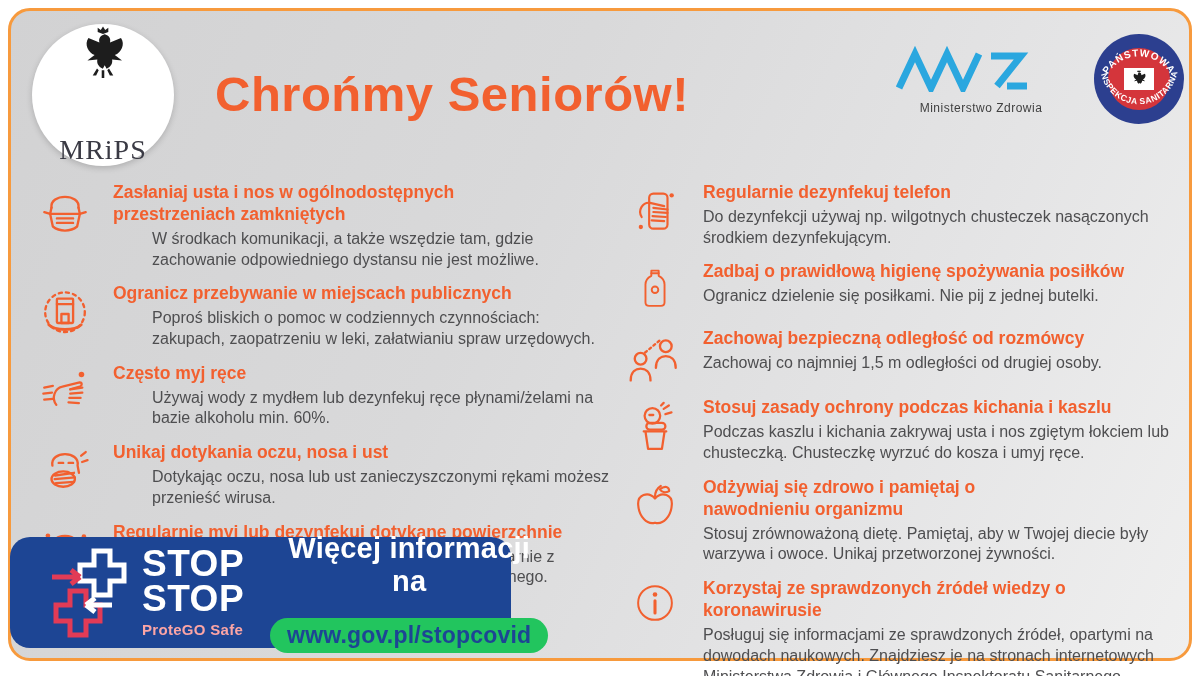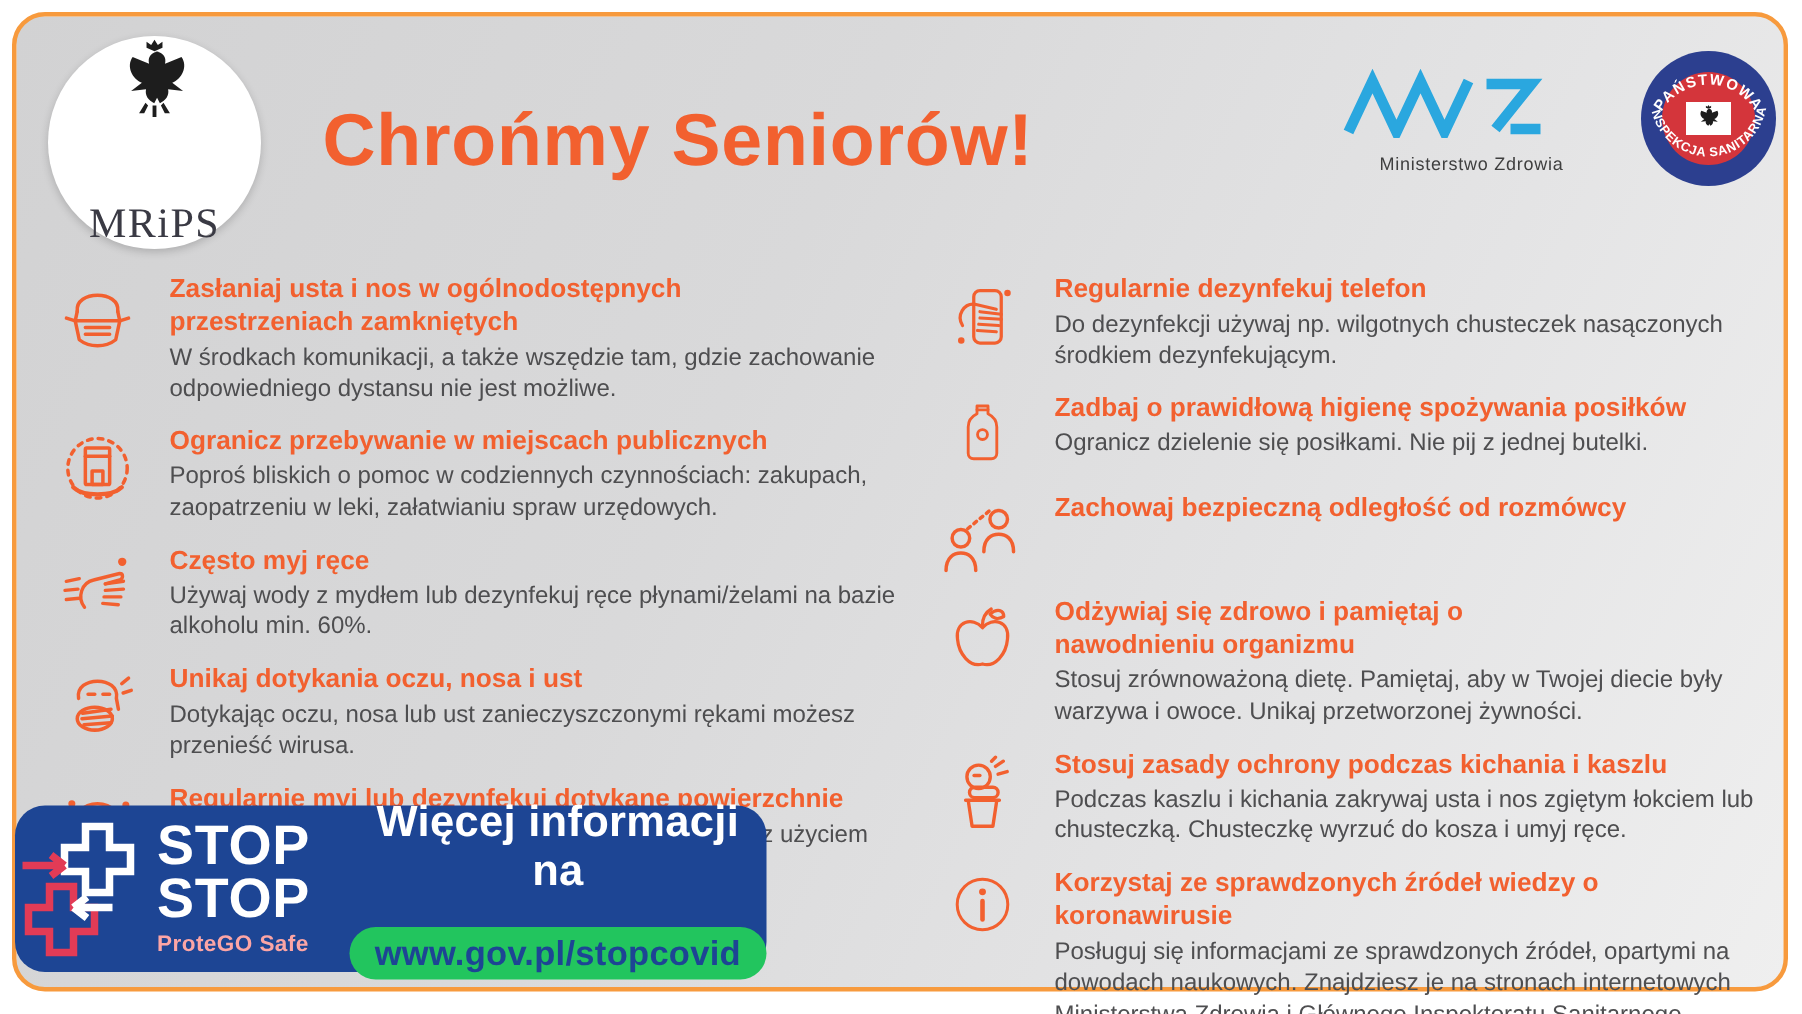--- a/index.html
+++ b/index.html
@@ -27,29 +27,29 @@
 
   
   .col { position:absolute; top:182px; }
   .col-left  { left:38px;  width:578px; }
   .col-right { left:628px; width:545px; }
   .item { display:flex; gap:21px; margin-bottom:13px; }
   .item .icn { flex:0 0 54px; display:flex; justify-content:center; align-items:flex-start; padding-top:2px; }
   .item-text { flex:1; }
   .item-title { font-size:17.5px; font-weight:bold; color:#F2602F; line-height:1.25; margin-bottom:3px; }
   .item-body  { font-size:16px; color:#4E4E50; line-height:1.3; }
-  .col-left  .item-body { max-width:505px; }
+  .col-left  .item-body { max-width:505px;margin-left:39px; }
   .col-right .item-body { max-width:478px; }
   .w420 { max-width:420px; } .w305 { max-width:305px; } .w400t { max-width:400px; } .w405 { max-width:405px; }
 
   
   .banner {
     position:absolute; left:10px; top:537px; width:501px; height:111px;
     background:#1D4594; border-radius:20px;
-    display:flex; align-items:center; padding-left:30px;justify-content:flex-end;
+    display:flex; align-items:center; padding-left:40px;
   }
   .stopcovid { display:flex; align-items:center; gap:12px; }
   .sc-text { color:#fff; font-weight:bold; line-height:.92; font-size:37px; letter-spacing:.5px; }
   .sc-sub { font-size:15px; font-weight:bold; color:#fca5a5; margin-top:5px; letter-spacing:.3px; }
   .info-block { margin-left:26px; text-align:center; }
   .info-line { color:#ffffff; font-size:29px; font-weight:bold; margin-bottom:20px; letter-spacing:.2px; }
   .url-pill { display:inline-block; background:#22c55e; color:#1D4594; font-size:23px; font-weight:bold;
               border-radius:22px; padding:4px 17px; letter-spacing:.2px; }
 
   svg.oicon { stroke:#F2602F; fill:none; stroke-width:2.6; stroke-linecap:round; stroke-linejoin:round; }
@@ -224,50 +224,51 @@
           <svg class="oicon" width="54" height="54" viewBox="0 0 60 60">
         <circle cx="14" cy="32" r="6.5"></circle>
         <path d="M3 56 C3 46 9 43 14 43 C19 43 25 46 25 56"></path>
         <circle cx="42" cy="18" r="6.5"></circle>
         <path d="M31 42 C31 32 37 29 42 29 C47 29 53 32 53 42"></path>
         <path d="M19 25 L36 11" stroke-dasharray="2.5 3.5"></path>
       </svg>
         </div>
       <div class="item-text">
         <div class="item-title">Zachowaj bezpieczną odległość od rozmówcy</div>
-      </div>
-    </div>
-
-    <div class="item">
-      <div class="icn">
-          <svg class="oicon" width="50" height="54" viewBox="0 0 60 60">
-        <path d="M30 21 C38 12 52 16 50 30 C49 42 40 53 30 50 C20 53 11 42 10 30 C8 16 22 12 30 21 Z"></path>
-        <path d="M30 19 C30 13 32 9 37 6"></path>
-        <path d="M36 10 C42 5 47 7 47 12 C42 15 38 13 36 10 Z"></path>
-      </svg>
-        </div>
-      <div class="item-text">
-        <div class="item-title w305">Odżywiaj się zdrowo i pamiętaj o nawodnieniu organizmu</div>
-        <div class="item-body">Stosuj zrównoważoną dietę. Pamiętaj, aby w Twojej diecie były warzywa i owoce. Unikaj przetworzonej żywności.</div>
+        <div class="item-body">Zachowaj co najmniej 1,5 m odległości od drugiej osoby.</div>
       </div>
     </div>
 
     <div class="item">
       <div class="icn">
           <svg class="oicon" width="52" height="58" viewBox="0 0 60 60">
         <circle cx="27" cy="16" r="9"></circle>
         <path d="M23.5 15 L28 15"></path>
         <rect x="20" y="24" width="22" height="8" rx="4"></rect>
         <path d="M17 34 L43 34 M19 34 L22 54 L38 54 L41 34"></path>
         <path d="M40 8 L46 4 M42 14 L49 12 M37 4 L40 1"></path>
       </svg>
         </div>
       <div class="item-text">
         <div class="item-title">Stosuj zasady ochrony podczas kichania i kaszlu</div>
         <div class="item-body">Podczas kaszlu i kichania zakrywaj usta i nos zgiętym łokciem lub chusteczką. Chusteczkę wyrzuć do kosza i umyj ręce.</div>
+      </div>
+    </div>
+
+    <div class="item">
+      <div class="icn">
+          <svg class="oicon" width="50" height="54" viewBox="0 0 60 60">
+        <path d="M30 21 C38 12 52 16 50 30 C49 42 40 53 30 50 C20 53 11 42 10 30 C8 16 22 12 30 21 Z"></path>
+        <path d="M30 19 C30 13 32 9 37 6"></path>
+        <path d="M36 10 C42 5 47 7 47 12 C42 15 38 13 36 10 Z"></path>
+      </svg>
+        </div>
+      <div class="item-text">
+        <div class="item-title w305">Odżywiaj się zdrowo i pamiętaj o nawodnieniu organizmu</div>
+        <div class="item-body">Stosuj zrównoważoną dietę. Pamiętaj, aby w Twojej diecie były warzywa i owoce. Unikaj przetworzonej żywności.</div>
       </div>
     </div>
 
     <div class="item">
       <div class="icn">
           <svg class="oicon" width="46" height="46" viewBox="0 0 60 60">
         <circle cx="30" cy="30" r="22"></circle>
         <circle class="fil" cx="30" cy="19" r="3"></circle>
         <path d="M30 27 L30 43" stroke-width="4"></path>
       </svg>

